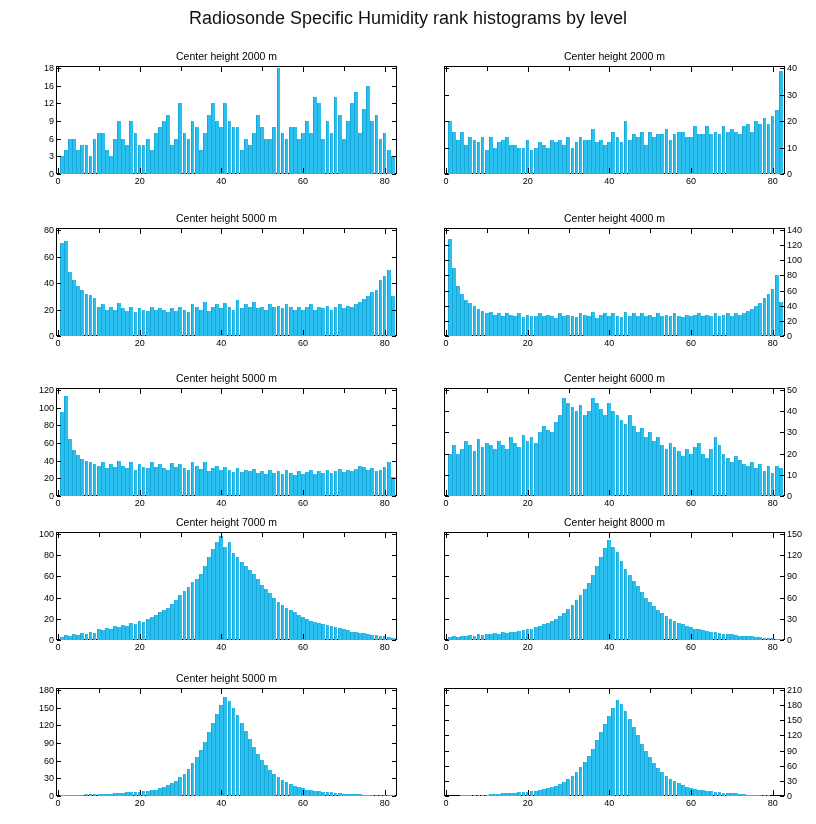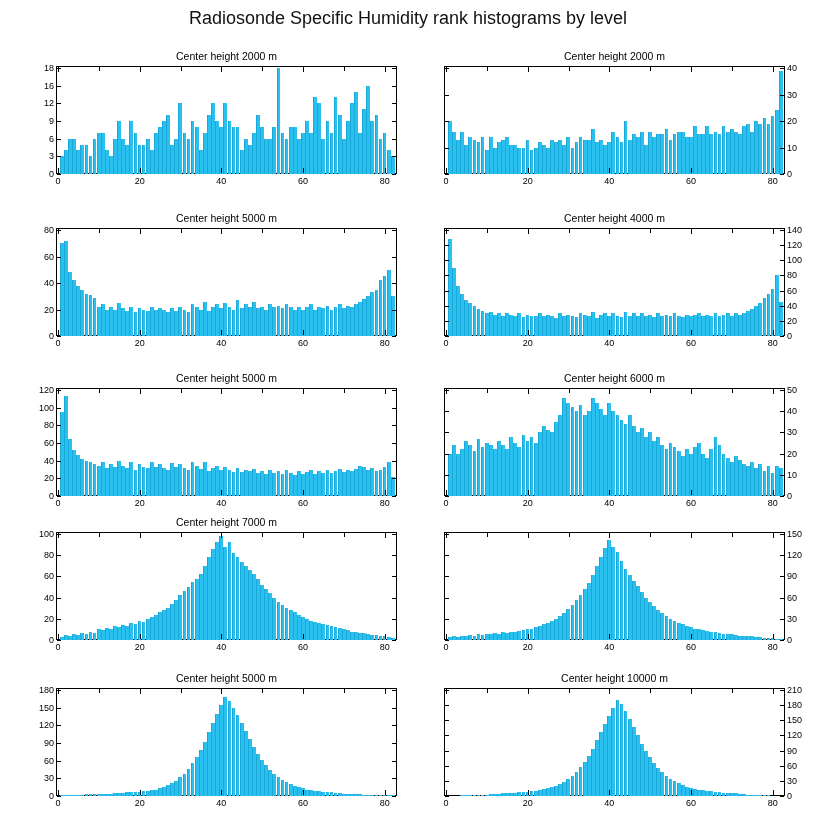--- a/index.html
+++ b/index.html
@@ -972,20 +972,21 @@
             <div class="xtickmark top" style="left: 123.53px; height: 4px;"></div>
             <div class="xtickmark top" style="left: 164.373px; height: 4px;"></div>
             <div class="xtickmark top" style="left: 205.217px; height: 4px;"></div>
             <div class="xtickmark top" style="left: 246.06px; height: 4px;"></div>
             <div class="xtickmark top" style="left: 286.904px; height: 4px;"></div>
             <div class="xtickmark top" style="left: 327.747px; height: 4px;"></div>
           </div>
         </div>
       </div>
       <div class="panel" style="left: 444px; top: 516px; width: 341px; height: 142px;">
+        <div class="panel-title">Center height 8000 m</div>
         <div class="plotwrap" style="width: 341px; height: 108px;">
           <div class="frame" style="width: 341px; height: 108px;">
             <div class="bars" style="width: 339px; height: 106px;">
               <div class="bar" style="left: 2.04217px; width: 3.75759px; height: 2.82667px;"></div>
               <div class="bar" style="left: 6.12651px; width: 3.75759px; height: 3.53333px;"></div>
               <div class="bar" style="left: 10.2108px; width: 3.75759px; height: 2.82667px;"></div>
               <div class="bar" style="left: 14.2952px; width: 3.75759px; height: 4.24px;"></div>
               <div class="bar" style="left: 18.3795px; width: 3.75759px; height: 3.53333px;"></div>
               <div class="bar" style="left: 22.4639px; width: 3.75759px; height: 4.94667px;"></div>
               <div class="bar" style="left: 26.5482px; width: 3.75759px; height: 4.24px;"></div>
@@ -1238,21 +1239,20 @@
             <div class="xtickmark top" style="left: 123.53px; height: 4px;"></div>
             <div class="xtickmark top" style="left: 164.373px; height: 4px;"></div>
             <div class="xtickmark top" style="left: 205.217px; height: 4px;"></div>
             <div class="xtickmark top" style="left: 246.06px; height: 4px;"></div>
             <div class="xtickmark top" style="left: 286.904px; height: 4px;"></div>
             <div class="xtickmark top" style="left: 327.747px; height: 4px;"></div>
           </div>
         </div>
       </div>
       <div class="panel" style="left: 444px; top: 672px; width: 341px; height: 142px;">
-        <div class="panel-title">Center height 10000 m</div>
         <div class="plotwrap" style="width: 341px; height: 108px;">
           <div class="frame" style="width: 341px; height: 108px;">
             <div class="bars" style="width: 339px; height: 106px;">
               <div class="bar" style="left: 2.04217px; width: 3.75759px; height: 0.504762px;"></div>
               <div class="bar" style="left: 6.12651px; width: 3.75759px; height: 0.504762px;"></div>
               <div class="bar" style="left: 10.2108px; width: 3.75759px; height: 0.504762px;"></div>
               <div class="bar" style="left: 14.2952px; width: 3.75759px; height: 1.00952px;"></div>
               <div class="bar" style="left: 18.3795px; width: 3.75759px; height: 1.00952px;"></div>
               <div class="bar" style="left: 22.4639px; width: 3.75759px; height: 1.00952px;"></div>
               <div class="bar" style="left: 26.5482px; width: 3.75759px; height: 1.00952px;"></div>

